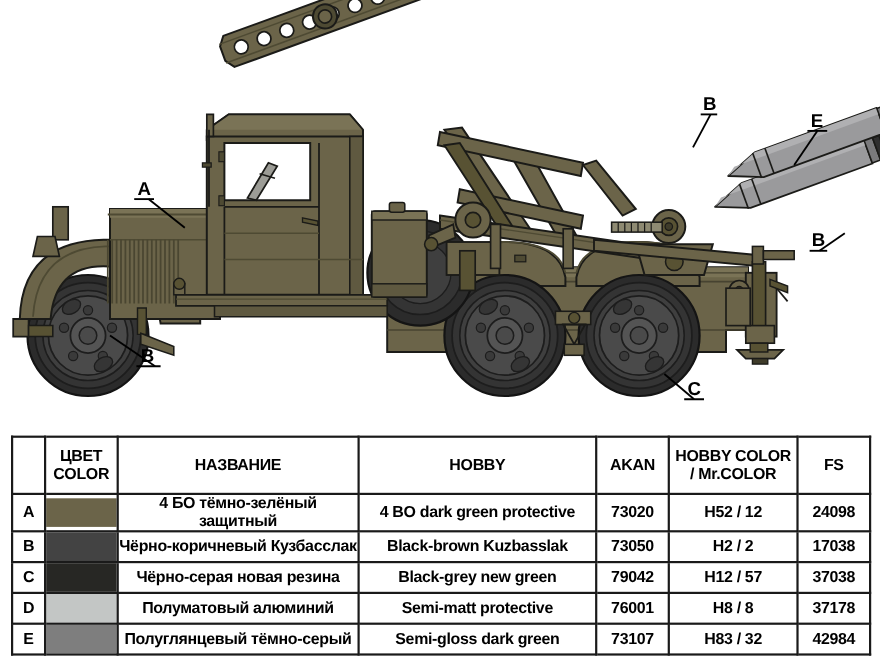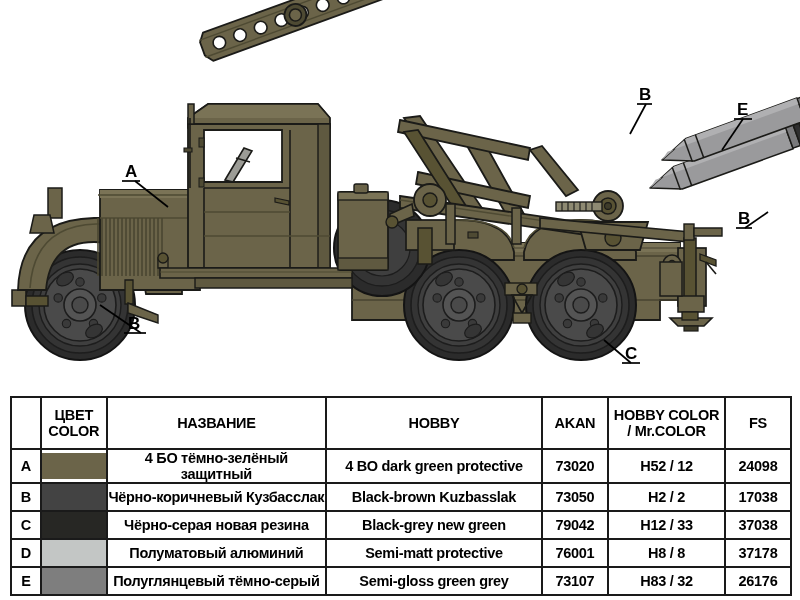--- a/index.html
+++ b/index.html
@@ -379,42 +379,42 @@
           <td>17038</td>
         </tr>
         <tr>
           <td class="keyletter">C</td>
           <td>
             <span class="swatch" style="background: rgb(39, 39, 36);"></span>
           </td>
           <td class="name-cell">Чёрно-серая новая резина</td>
           <td class="name-cell">Black-grey new green</td>
           <td>79042</td>
-          <td>H12 / 33</td>
+          <td>H12 / 57</td>
           <td>37038</td>
         </tr>
         <tr>
           <td class="keyletter">D</td>
           <td>
             <span class="swatch" style="background: rgb(195, 198, 197);"></span>
           </td>
           <td class="name-cell">Полуматовый алюминий</td>
           <td class="name-cell">Semi-matt protective</td>
           <td>76001</td>
           <td>H8 / 8</td>
           <td>37178</td>
         </tr>
         <tr>
           <td class="keyletter">E</td>
           <td>
             <span class="swatch" style="background: rgb(126, 126, 126);"></span>
           </td>
           <td class="name-cell">Полуглянцевый тёмно-серый</td>
-          <td class="name-cell">Semi-gloss green grey</td>
+          <td class="name-cell">Semi-gloss dark green</td>
           <td>73107</td>
           <td>H83 / 32</td>
-          <td>26176</td>
+          <td>42984</td>
         </tr>
       </tbody>
     </table>
   </div>
 
 </div>
 
 </body></html>

